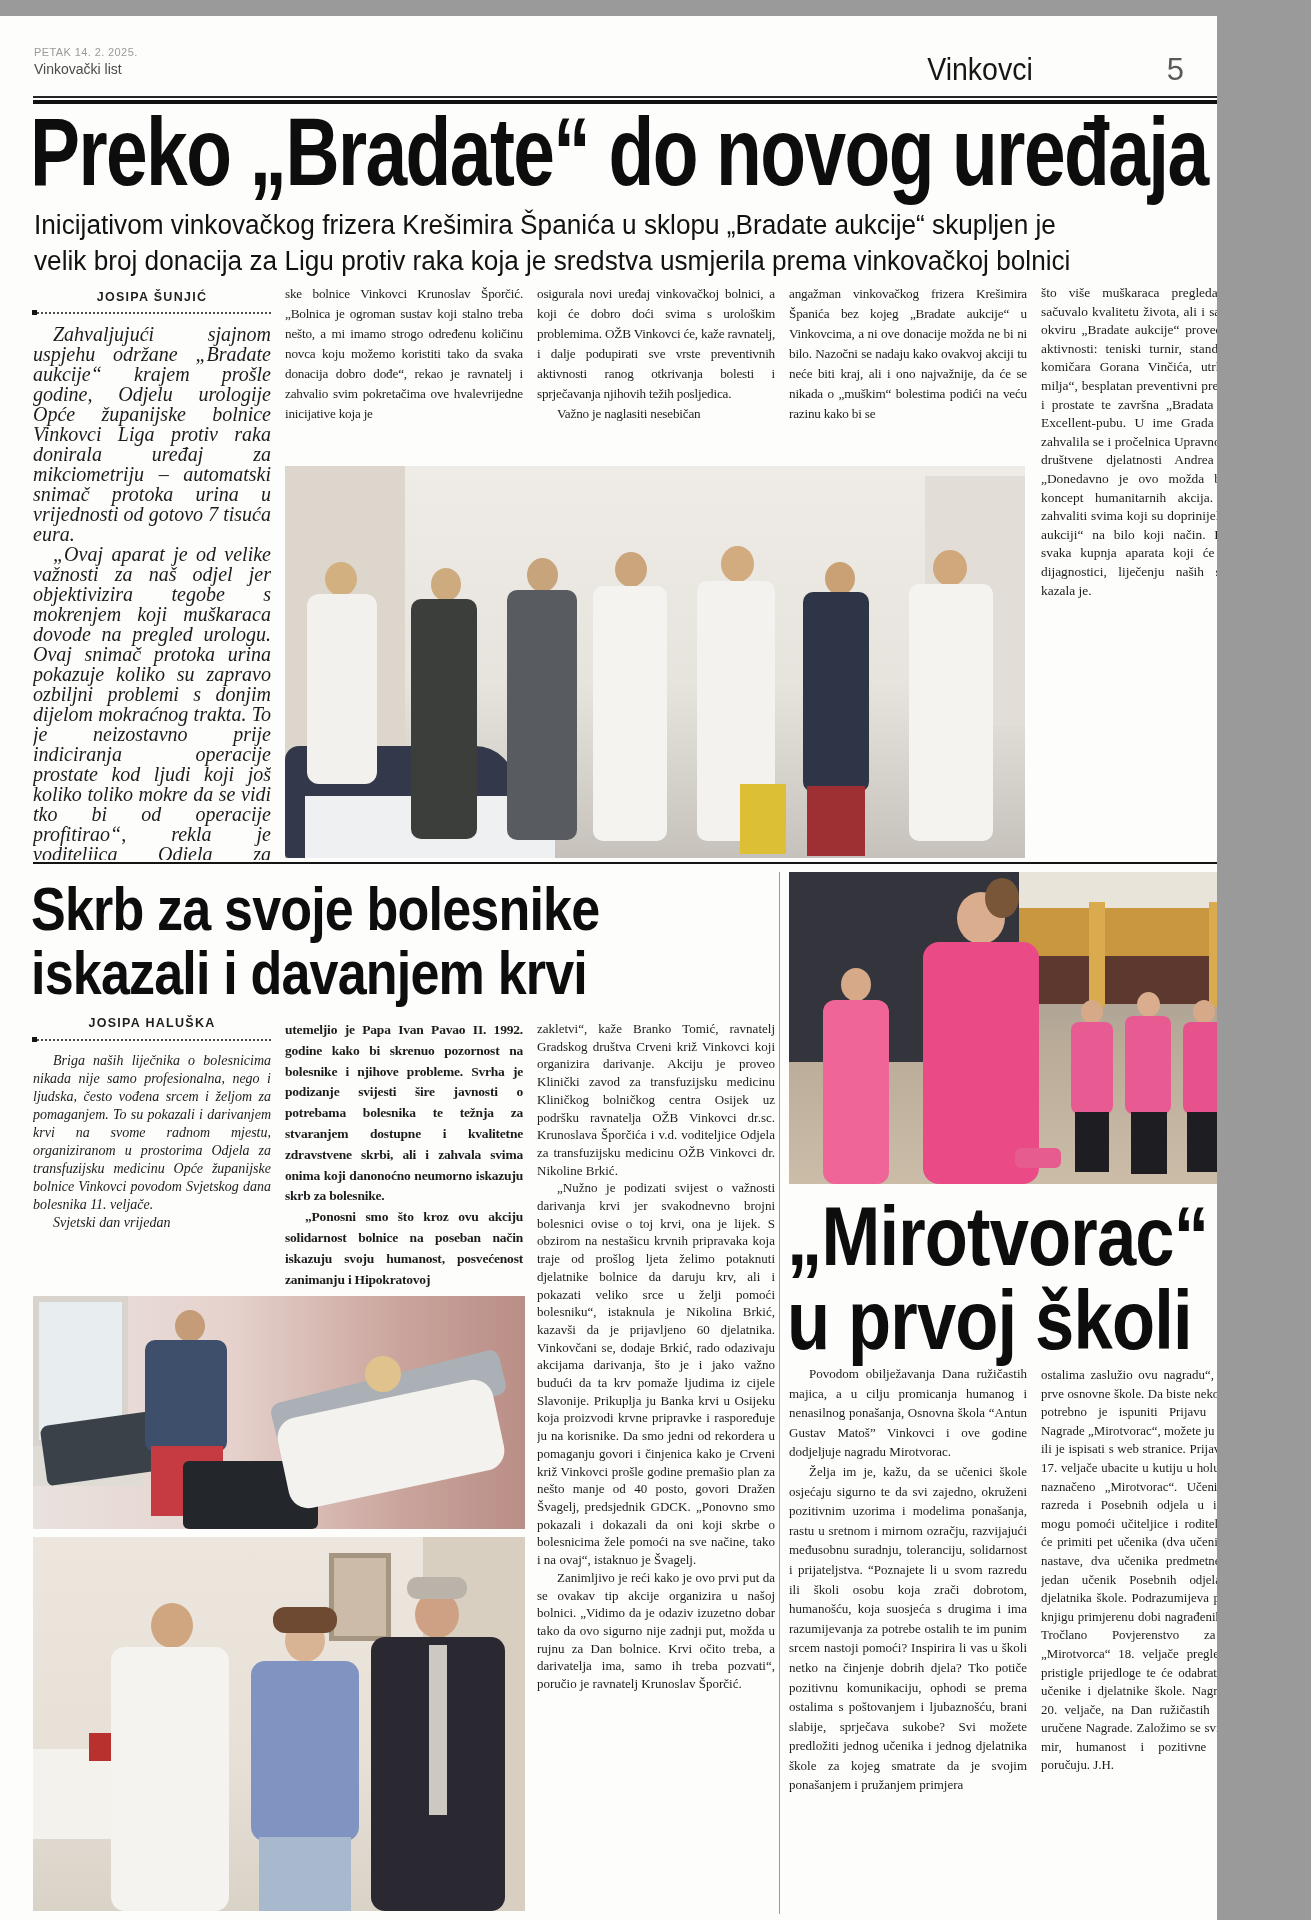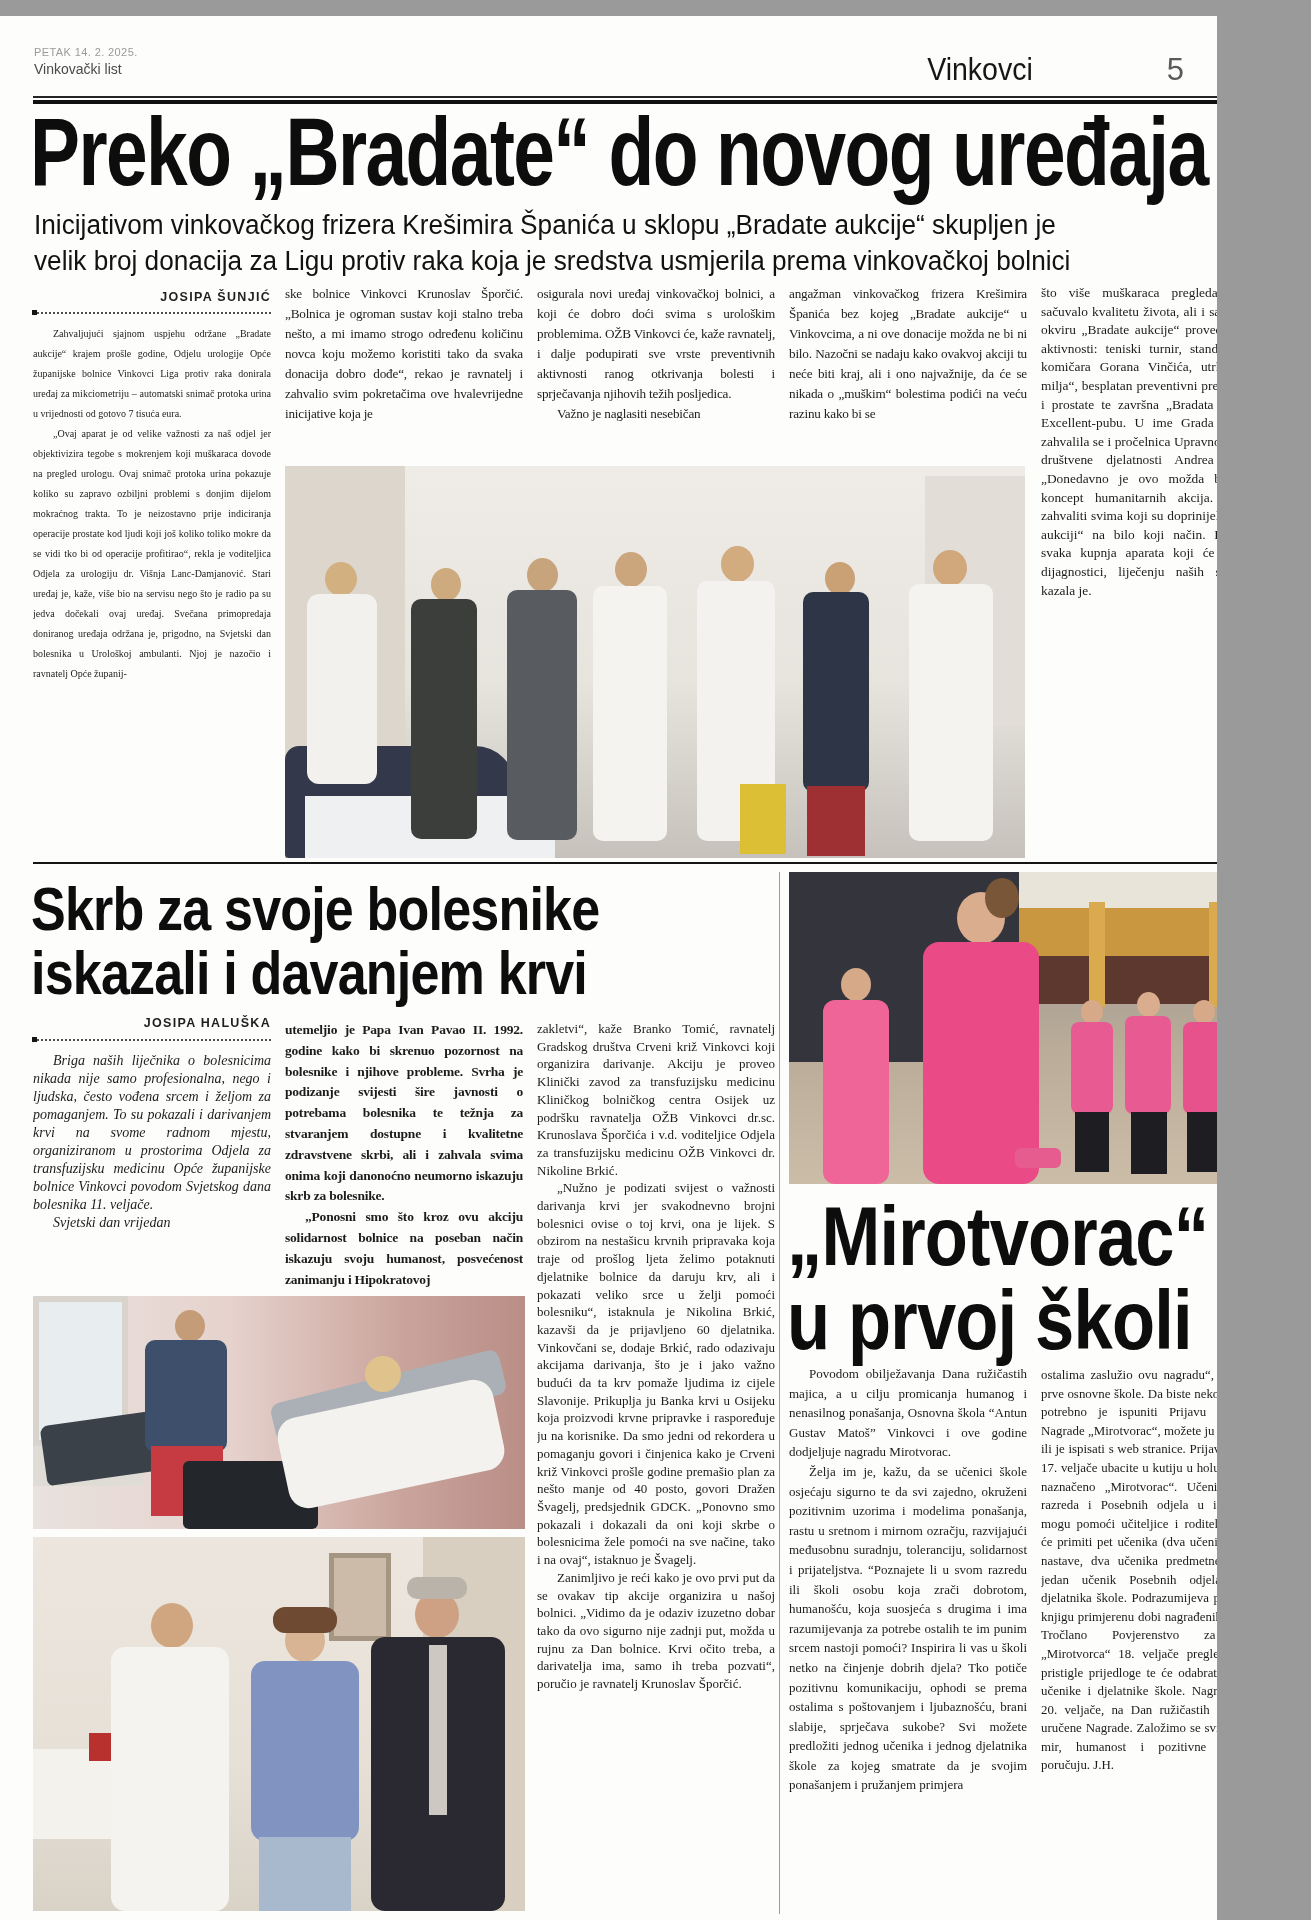--- a/index.html
+++ b/index.html
@@ -20,29 +20,29 @@
   .hdr-rule2{position:absolute;left:33px;top:84px;width:1245px;height:4px;background:#101010;}
   
   .hl{font-family:"Liberation Sans",sans-serif;font-weight:800;color:#0d0d0d;
       white-space:nowrap;display:inline-block;transform-origin:0 0;line-height:1;}
   .h1line{font-size:96px;letter-spacing:-2px;transform:scaleX(.78);}
   .subhead{position:absolute;left:34px;font-family:"Liberation Sans",sans-serif;
       font-size:27px;color:#121212;white-space:nowrap;transform:scaleX(.97);transform-origin:0 0;}
   .h2line{font-size:62px;letter-spacing:-1px;transform:scaleX(.84);}
   .h3line{font-size:84px;letter-spacing:-1px;transform:scaleX(.84);}
   
-  .byline{position:absolute;width:238px;text-align:right;font-family:"Liberation Sans",sans-serif;
+  .byline{position:absolute;width:238px;text-align:center;font-family:"Liberation Sans",sans-serif;
       font-weight:700;font-size:12.5px;letter-spacing:1.3px;color:#1f1f1f;}
   .dotrule{position:absolute;width:238px;height:0;border-bottom:2px dotted #4c4c4c;}
   .dotrule::before{content:"";position:absolute;left:-1px;top:-2px;width:5px;height:5px;background:#151515;}
   
   .bcol{position:absolute;width:238px;text-align:justify;overflow:hidden;}
   .bcol p{margin:0;text-indent:20px;}
   .bcol.cont p:first-child{text-indent:0;}
-  .a1c1{font-size:10px;line-height:20px;}
+  .a1c1{font-size:20px;line-height:20px;font-style:italic;}
   .a1mid{font-size:13.2px;line-height:20px;letter-spacing:-.2px;}
   .a1c5{font-size:13.4px;line-height:18.6px;}
   .a2c1{font-size:14px;line-height:18px;font-style:italic;}
   .a2c2{font-size:13.5px;line-height:20.8px;letter-spacing:-.2px;font-weight:bold;}
   .a2c3{font-size:13px;line-height:17.7px;}
   .a3a{font-size:13px;line-height:19.6px;}
   .a3b{font-size:12.9px;line-height:18.6px;}
   
   .pq{position:absolute;left:1041px;top:666px;width:237px;height:178px;}
   .pq-bar{position:absolute;left:0;top:4px;width:16px;height:168px;background:var(--accent,#e30613);}

